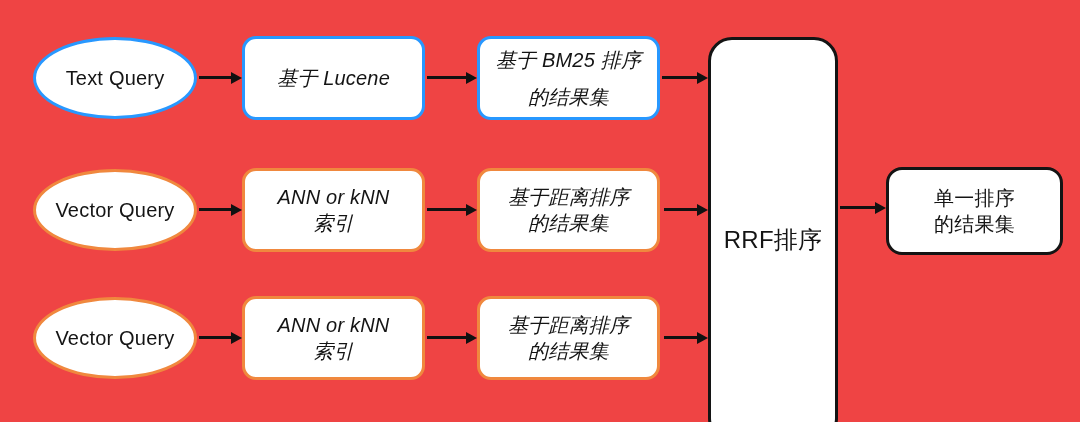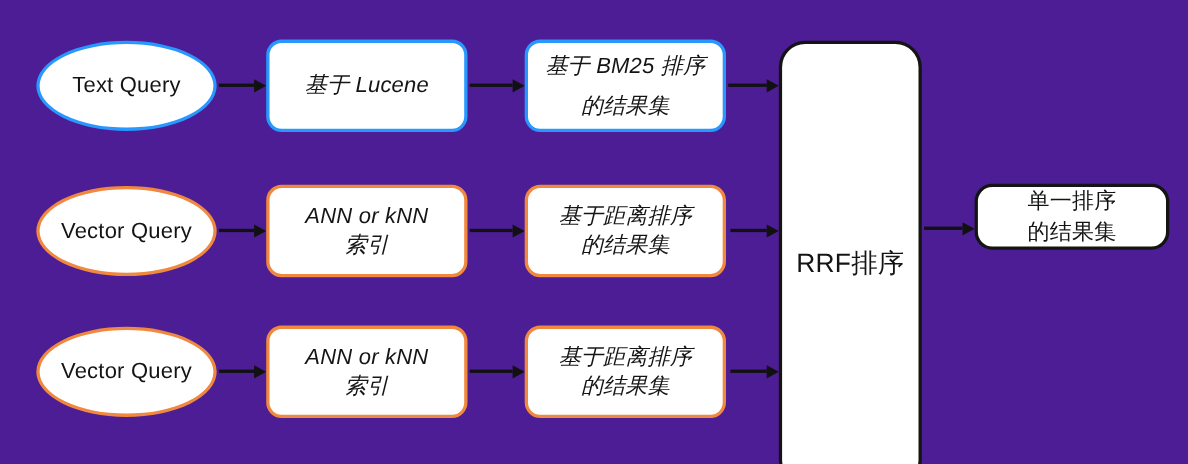--- a/index.html
+++ b/index.html
@@ -1,20 +1,20 @@
 <!DOCTYPE html>
 <html><head>
 <meta charset="utf-8">
 <style>
   html, body { margin: 0; padding: 0; background: #ffffff; }
   .canvas {
     position: relative;
     width: 1080px;
     height: 422px;
-    background: #4c1d95;
+    background: #ef4444;
     font-family: "Liberation Sans", "DejaVu Sans", sans-serif;
     color: #141414;
     overflow: hidden;
   }
   .node {
     position: absolute;
     box-sizing: border-box;
     background: #ffffff;
     display: flex;
     flex-direction: column;
@@ -45,24 +45,23 @@
   .rrf {
     left: 708px; top: 37px;
     width: 130px; height: 405px;
     border-radius: 24px;
     border: 3px solid #141414;
     font-size: 24px;
     align-items: center;
   }
   .output {
     left: 886px; top: 167px;
-    width: 177px; height: 60px;
+    width: 177px; height: 88px;
     border-radius: 16px;
     border: 3px solid #141414;
-    justify-content: space-between;
   }
 
   
   .e1 { left: 33px;  top: 37px;  }
   .e2 { left: 33px;  top: 169px; }
   .e3 { left: 33px;  top: 297px; }
   .b1 { left: 242px; top: 36px;  }
   .b2 { left: 242px; top: 168px; }
   .b3 { left: 242px; top: 296px; }
   .c1 { left: 477px; top: 36px; gap: 11px;  }

